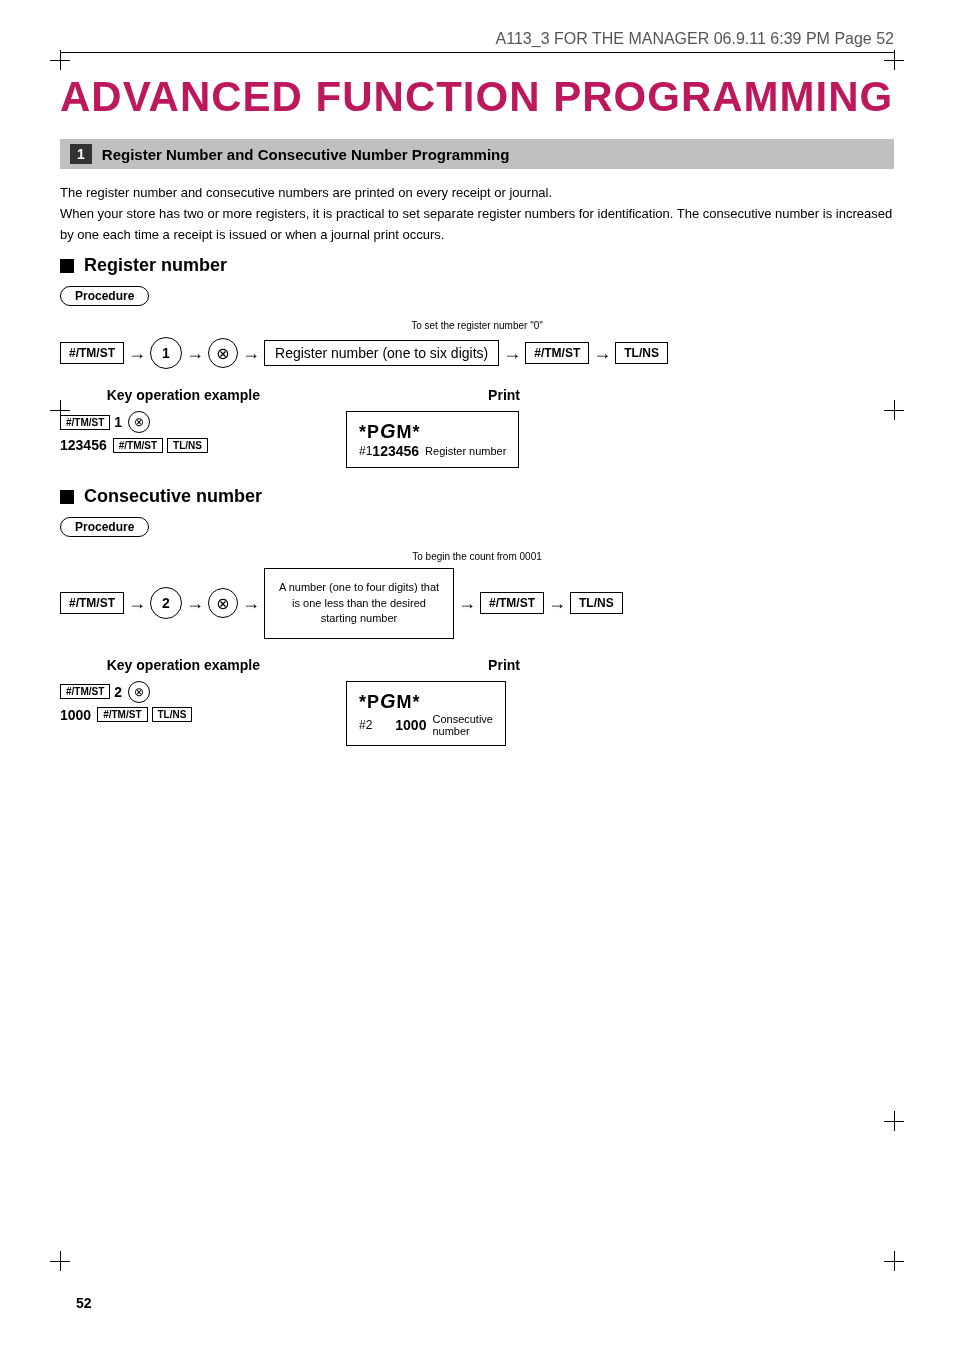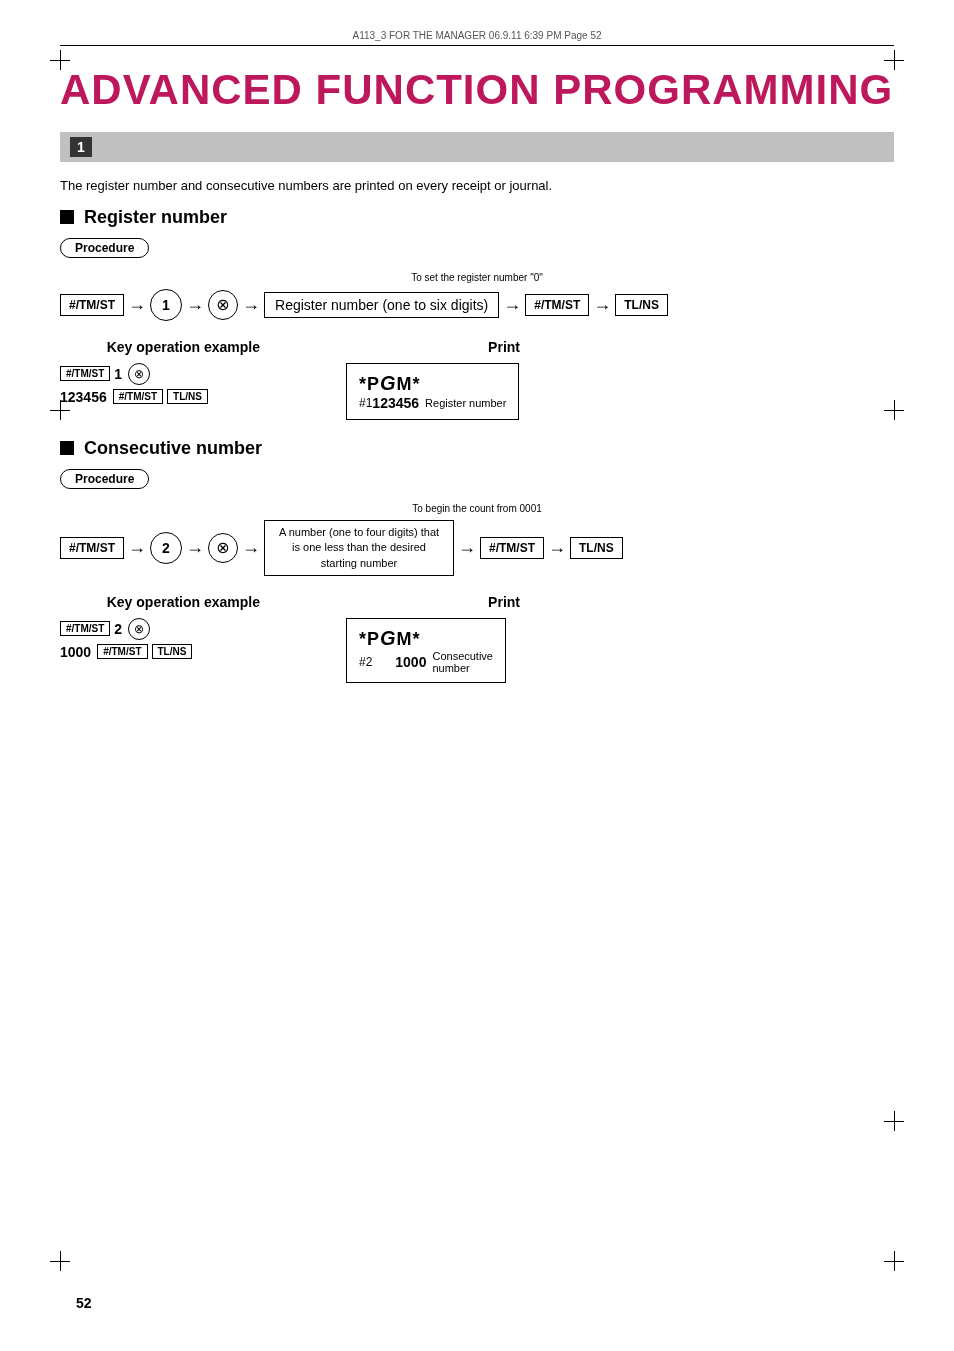--- a/index.html
+++ b/index.html
@@ -16,27 +16,27 @@
     .page-container {
       width: 954px;
       min-height: 1351px;
       background: #fff;
       padding: 30px 60px 60px 60px;
       position: relative;
     }
 
     
     .header-meta {
-      font-size: 10px;
+      font-size: 16px;
       color: #555;
       border-bottom: 1px solid #000;
       padding-bottom: 4px;
       margin-bottom: 20px;
       display: flex;
-      justify-content: center;
+      justify-content: flex-end;
     }
 
     
     .main-title {
       font-size: 42px;
       font-weight: 900;
       color: #be185d;
       margin-bottom: 18px;
       letter-spacing: 1px;
     }
@@ -128,21 +128,21 @@
     .flow-box-rect {
       border: 1.5px solid #000;
       padding: 4px 10px;
       font-size: 14px;
       background: #fff;
       text-align: center;
       min-width: 80px;
     }
     .flow-box-rect-wide {
       border: 1.5px solid #000;
-      padding: 4px 10px;
+      padding: 11px 10px;
       font-size: 11px;
       background: #fff;
       text-align: center;
       max-width: 190px;
       line-height: 1.4;
     }
     .flow-circle {
       width: 32px;
       height: 32px;
       border: 1.5px solid #000;
@@ -303,25 +303,27 @@
   <div class="header-meta">
     <span>A113_3 FOR THE MANAGER   06.9.11  6:39 PM   Page 52</span>
   </div>
 
   
   <h1 class="main-title">ADVANCED FUNCTION PROGRAMMING</h1>
 
   
   <div class="section-header">
     <span class="section-number">1</span>
+    <span class="section-title">Register Number and Consecutive Number Programming</span>
   </div>
 
   
   <div class="body-text">
     <div>The register number and consecutive numbers are printed on every receipt or journal.</div>
+    <div>When your store has two or more registers, it is practical to set separate register numbers for identification.  The consecutive number is increased by one each time a receipt is issued or when a journal print occurs.</div>
   </div>
 
   
   <div class="sub-heading">
     <span class="black-square"></span>
     <span>Register number</span>
   </div>
 
   
   <div class="procedure-badge">Procedure</div>

